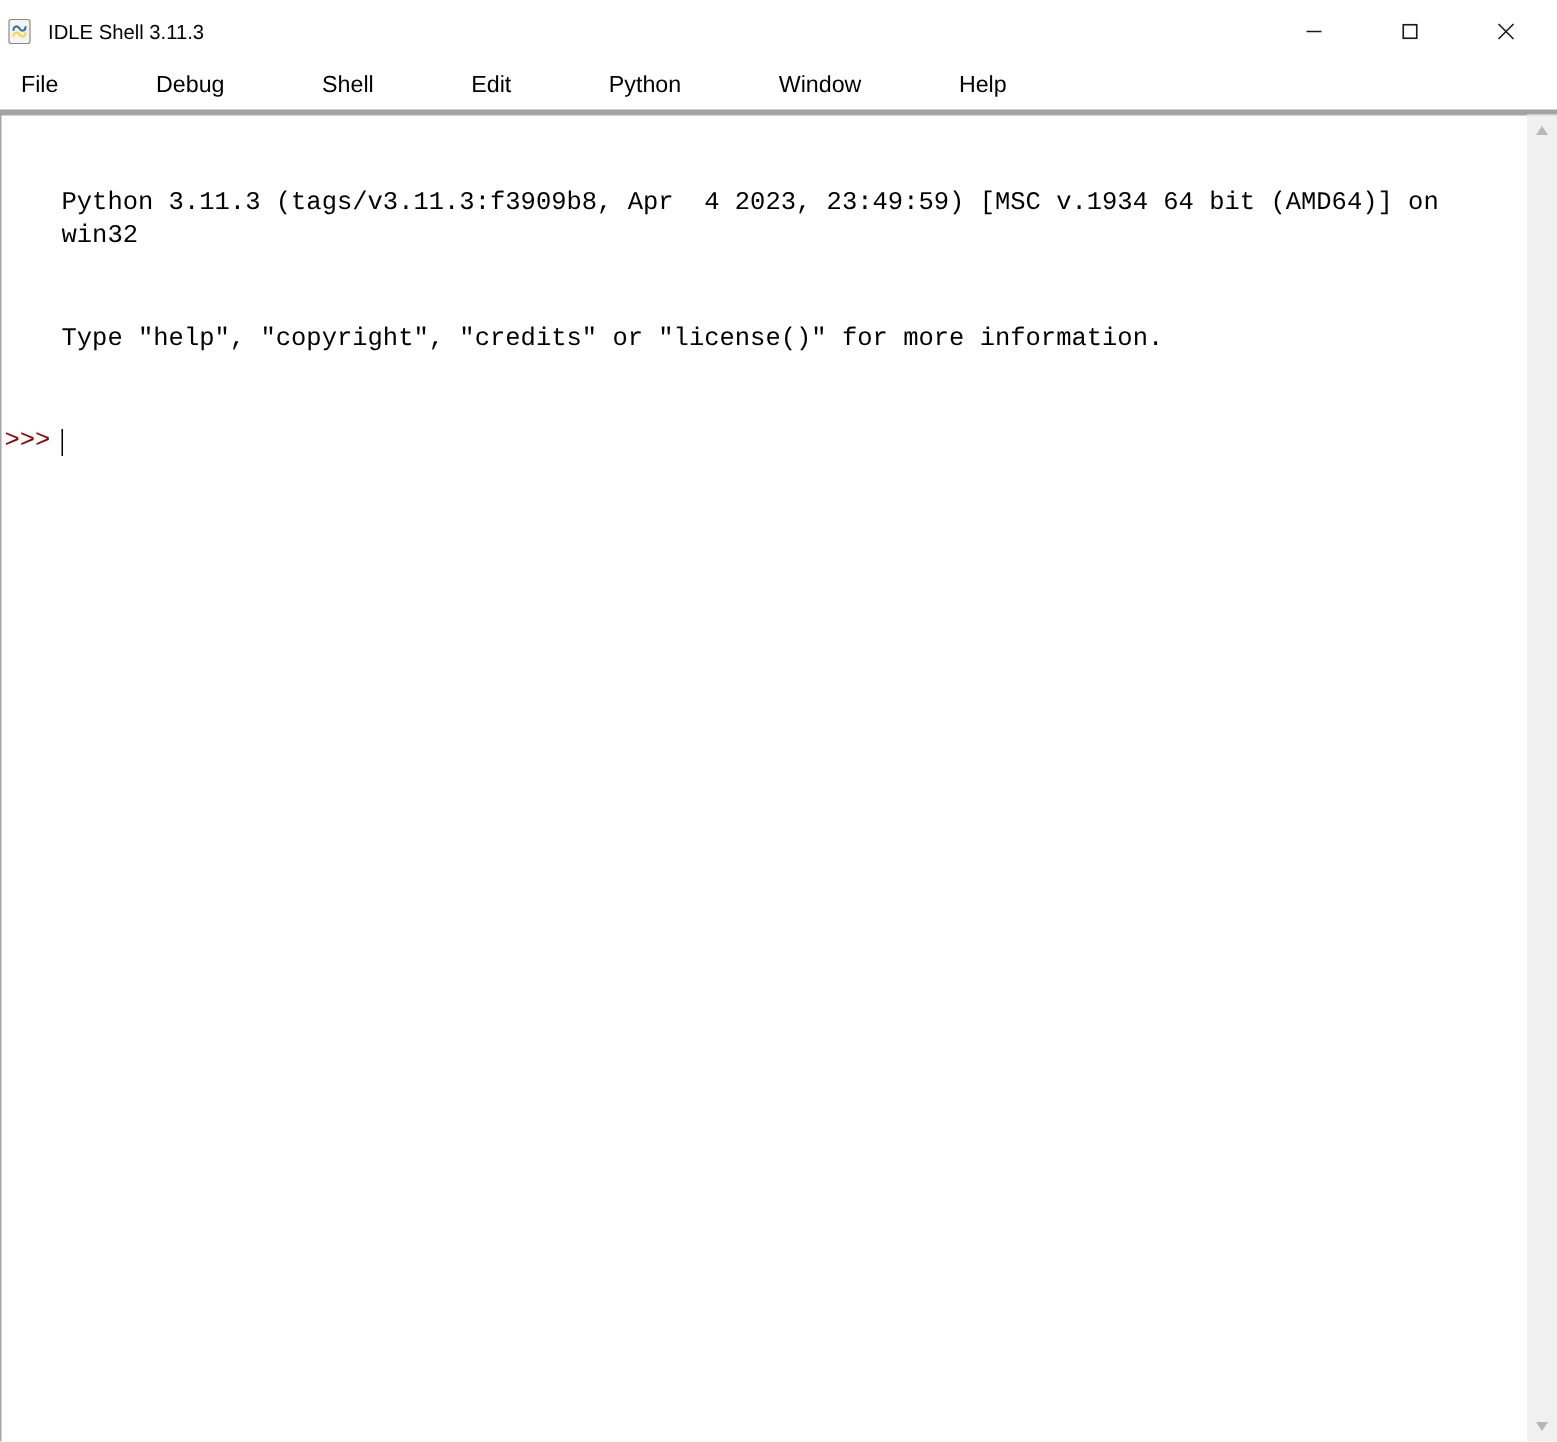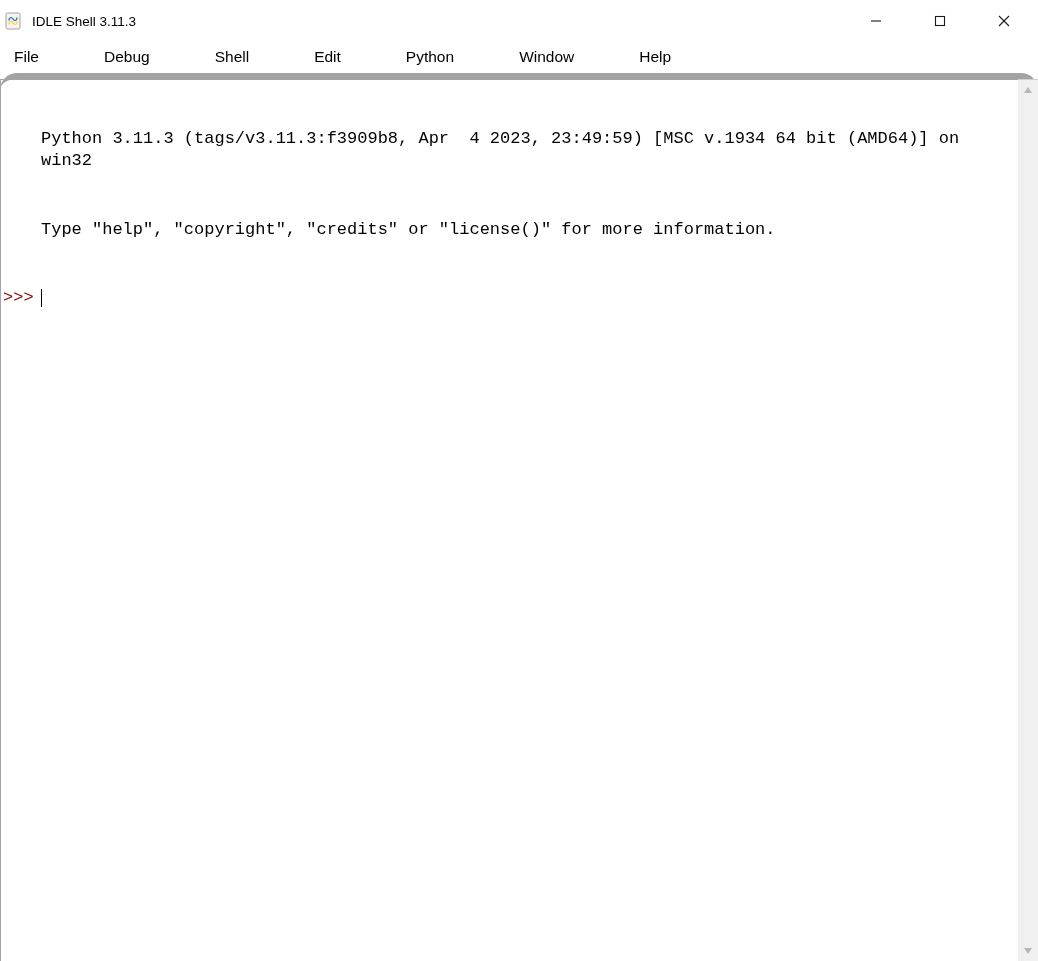--- a/index.html
+++ b/index.html
@@ -68,23 +68,22 @@
     }
     .menu-item {
       font-size: 15.5px;
       color: #000000;
       padding: 4px 12px;
       cursor: default;
     }
     .editor-wrap {
       flex: 1;
       display: flex;
-      border-top: 6px solid #a3a3a3;
+      border-top: 3px solid #a3a3a3;
       min-height: 0;
-      border-radius: 17px;
     }
     .editor {
       flex: 1;
       font-family: "Courier New", monospace;
       font-size: 17px;
       line-height: 1.34;
       padding: 2px 0 2px 2px;
       white-space: pre;
       color: #000000;
       overflow: hidden;

